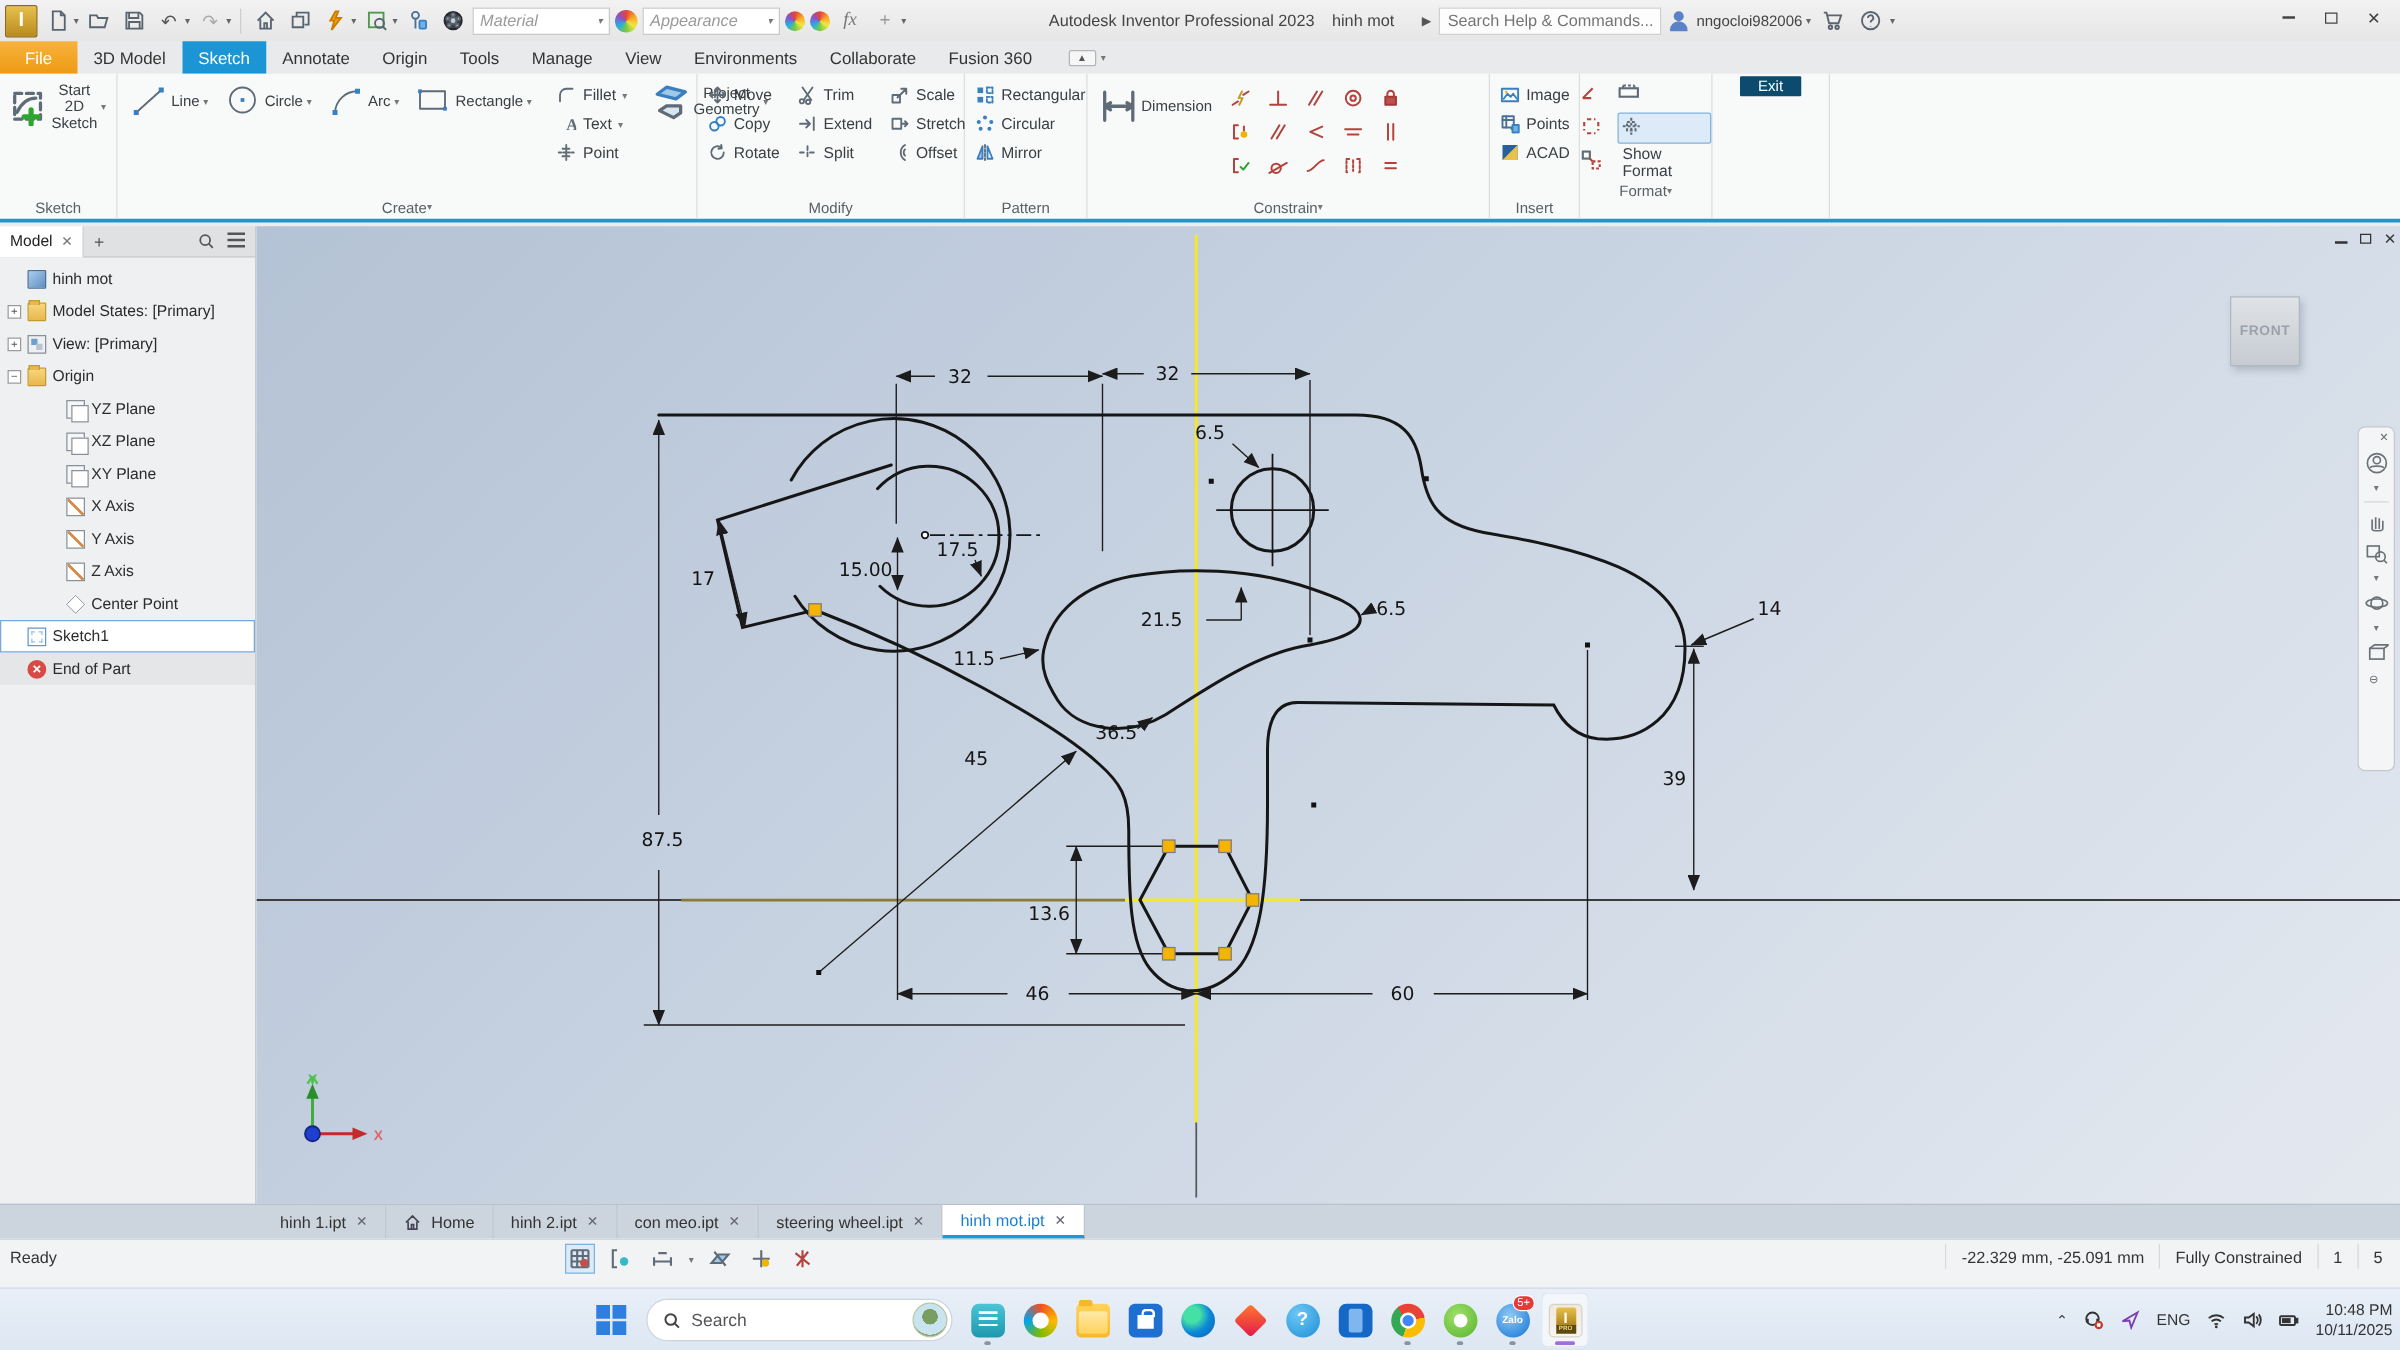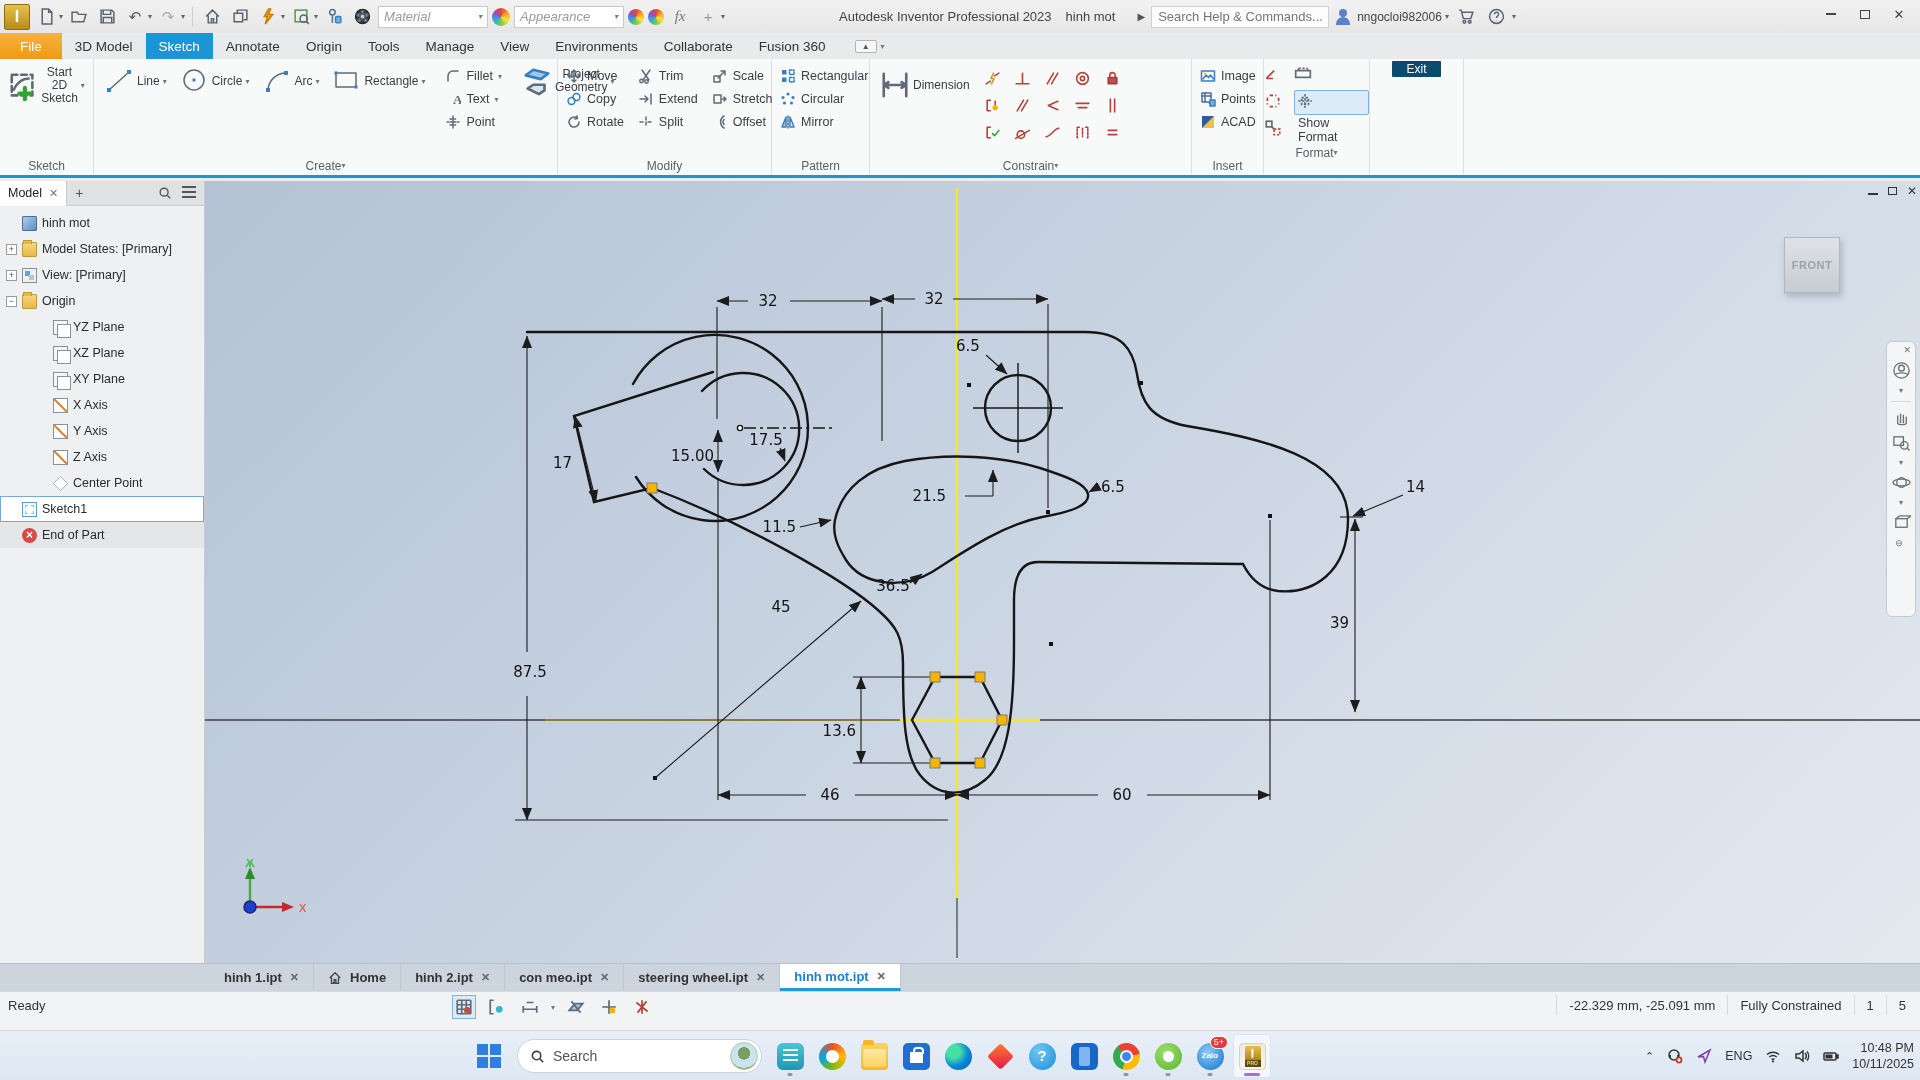--- a/index.html
+++ b/index.html
@@ -96,21 +96,21 @@
   .dwb{font-size:12px;}
   #viewcube{position:absolute;right:80px;top:56px;width:56px;height:56px;background:linear-gradient(#dfe2e6,#c7ccd2);border:1px solid #b2b8bf;box-shadow:2px 4px 6px rgba(60,70,90,.25);display:flex;align-items:center;justify-content:center;color:#9aa1aa;font-weight:bold;font-size:11px;letter-spacing:.5px;}
   #navbar{position:absolute;right:4px;top:160px;width:30px;height:276px;background:#f4f5f6;border:1px solid #c6c9cc;border-radius:6px;display:flex;flex-direction:column;align-items:center;padding:3px 0;gap:6px;color:#6b7177;}
   #navbar svg{width:19px;height:19px;stroke:#6b7177;fill:none;stroke-width:1.4;}
   #navbar .nx{font-size:9px;align-self:flex-end;margin-right:4px;}
   #navbar .ndiv{width:20px;height:1px;background:#d5d7d9;}
   #triad{position:absolute;left:31px;top:674px;}
 
   
   #doctabs{position:absolute;left:0;top:963px;width:1920px;height:28px;background:#ccd4dd;display:flex;align-items:stretch;padding-left:210px;border-top:1px solid #b8c1cb;}
-  .dtab{display:flex;align-items:center;gap:8px;padding:0 14px;font-size:13px;color:#333;border-right:1px solid #bfc8d1;font-weight:bold;}
+  .dtab{display:flex;align-items:center;gap:8px;padding:0 14px;font-size:13px;color:#333;border-right:1px solid #bfc8d1;}
   .dtab .x{color:#667;font-size:11px;}
   .dtab.active{background:#fff;color:#1b7fd4;border-bottom:3px solid #2196dd;}
   .dtab svg{width:14px;height:14px;stroke:#445;fill:none;stroke-width:1.5;}
 
   
   #statusbar{position:absolute;left:0;top:991px;width:1920px;height:39px;background:#f2f3f4;border-top:1px solid #d6d8da;font-size:13px;color:#333;}
   #statusbar .ready{position:absolute;left:8px;top:6px;}
   .sbicons{position:absolute;left:452px;top:3px;display:flex;align-items:center;gap:9px;}
   .sbic{width:24px;height:24px;display:flex;align-items:center;justify-content:center;}
   .sbic svg{width:18px;height:18px;stroke:#5f6b76;fill:none;stroke-width:1.5;}

